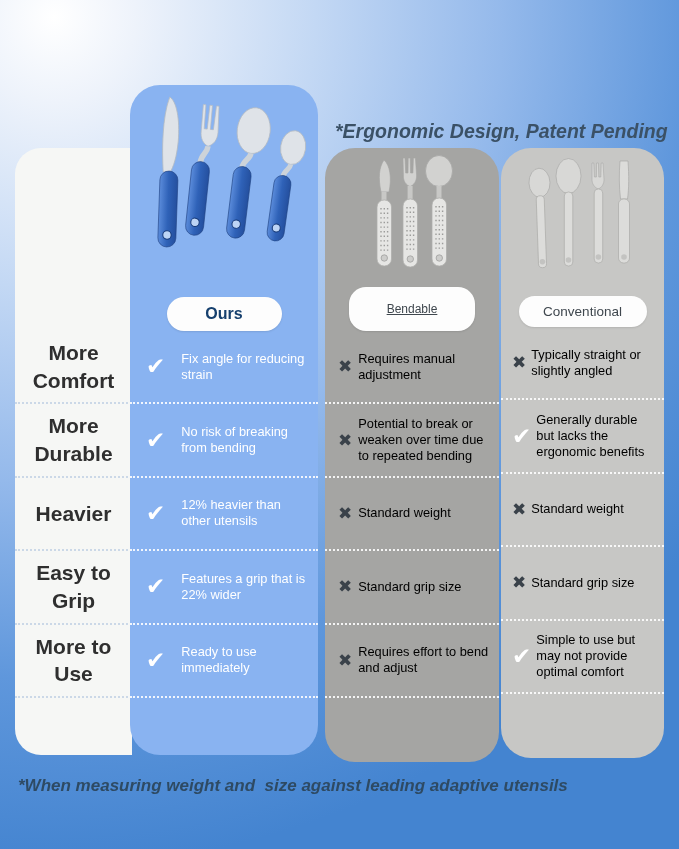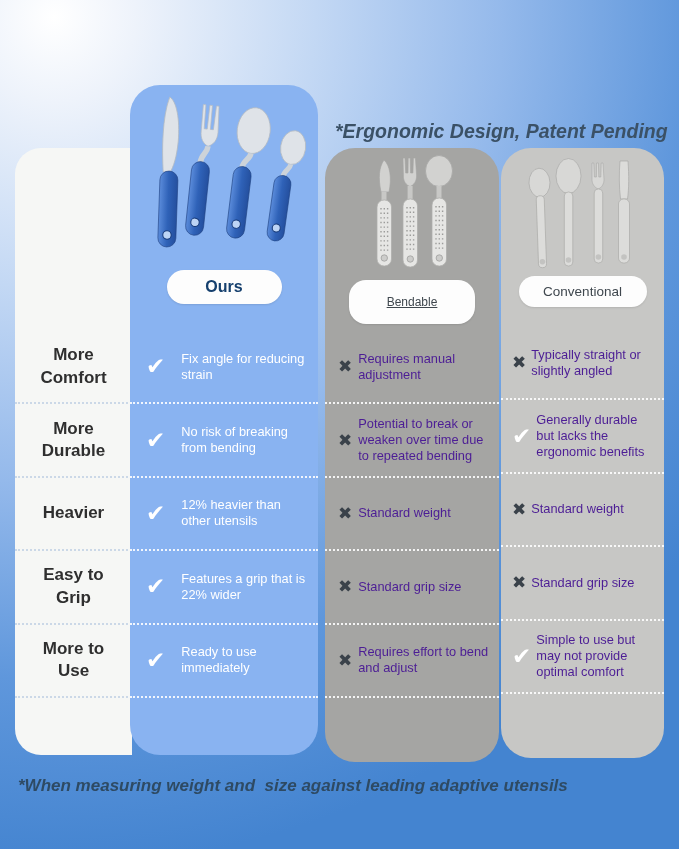--- a/index.html
+++ b/index.html
@@ -13,41 +13,41 @@
   .p-label{left:15px;top:148px;width:117px;height:607px;background:#f6f7f5;border-radius:26px 0 0 26px;z-index:1;}
   .p-ours{left:130px;top:85px;width:188px;height:670px;background:#89b3f1;border-radius:30px;z-index:2;}
   .p-bend{left:325px;top:148px;width:174px;height:614px;background:#a5a5a3;border-radius:30px;z-index:2;}
   .p-conv{left:501px;top:148px;width:163px;height:610px;background:#c7c7c5;border-radius:30px;z-index:1;}
 
   .img-area{display:flex;align-items:center;justify-content:center;}
   .p-ours .img-area{height:185px;}
   .p-bend .img-area{height:132px;}
   .p-conv .img-area{height:128px;}
 
-  .pill-row{display:flex;align-items:flex-start;justify-content:center;}
+  .pill-row{display:flex;align-items:flex-end;justify-content:center;}
   .p-ours .pill-row{height:61px;}
   .p-bend .pill-row,.p-conv .pill-row{height:51px;}
   .pill{background:#fdfdfd;border-radius:17px;text-align:center;box-shadow:0 1px 2px rgba(0,0,0,.10);}
   .pill-ours{width:115px;padding:8px 0;font-weight:700;font-size:16px;color:#16406e;}
   .pill-bend{width:126px;padding:15px 0;font-size:12px;color:#3f474e;text-decoration:underline;}
   .pill-conv{width:128px;padding:8px 0;font-size:13.5px;color:#3f474e;}
 
   .cell{height:73.4px;box-sizing:border-box;display:flex;align-items:center;
         border-bottom:2px dotted rgba(255,255,255,.88);}
   .label-cell{height:73.4px;box-sizing:border-box;display:flex;align-items:center;justify-content:center;
         text-align:center;border-bottom:2px dotted rgba(150,178,214,.45);
-        font-weight:700;font-size:17px;line-height:1.32;color:#2f2f2f;padding:0 12px;}
+        font-weight:700;font-size:21px;line-height:1.32;color:#2f2f2f;padding:0 12px;}
   .hdr-spacer{height:183px;}
 
   .c-ours{padding:4px 10px 4px 16px;gap:16px;}
   .c-bend{padding:4px 8px 4px 13px;gap:6px;}
   .c-conv{padding:4px 6px 4px 11px;gap:5px;}
   .cell-text{font-size:12.8px;line-height:1.26;}
   .c-ours .cell-text{color:#ffffff;}
-  .c-bend .cell-text,.c-conv .cell-text{color:#4c1d95;}
+  .c-bend .cell-text,.c-conv .cell-text{color:#000000;}
 
   .mark{font-family:"DejaVu Sans",sans-serif;font-weight:700;line-height:1;flex:0 0 auto;}
   .mark-check{color:#ffffff;font-size:23px;}
   .mark-cross{color:#3a424a;font-size:17px;}
   .mark-check::before{content:"✔";}
   .mark-cross::before{content:"✖";}
 
   .title{position:absolute;left:335px;top:120px;font-size:19.5px;font-weight:700;font-style:italic;
          color:#3b5166;white-space:nowrap;}
   .footnote{position:absolute;left:18px;top:776px;font-size:17px;font-weight:700;font-style:italic;

